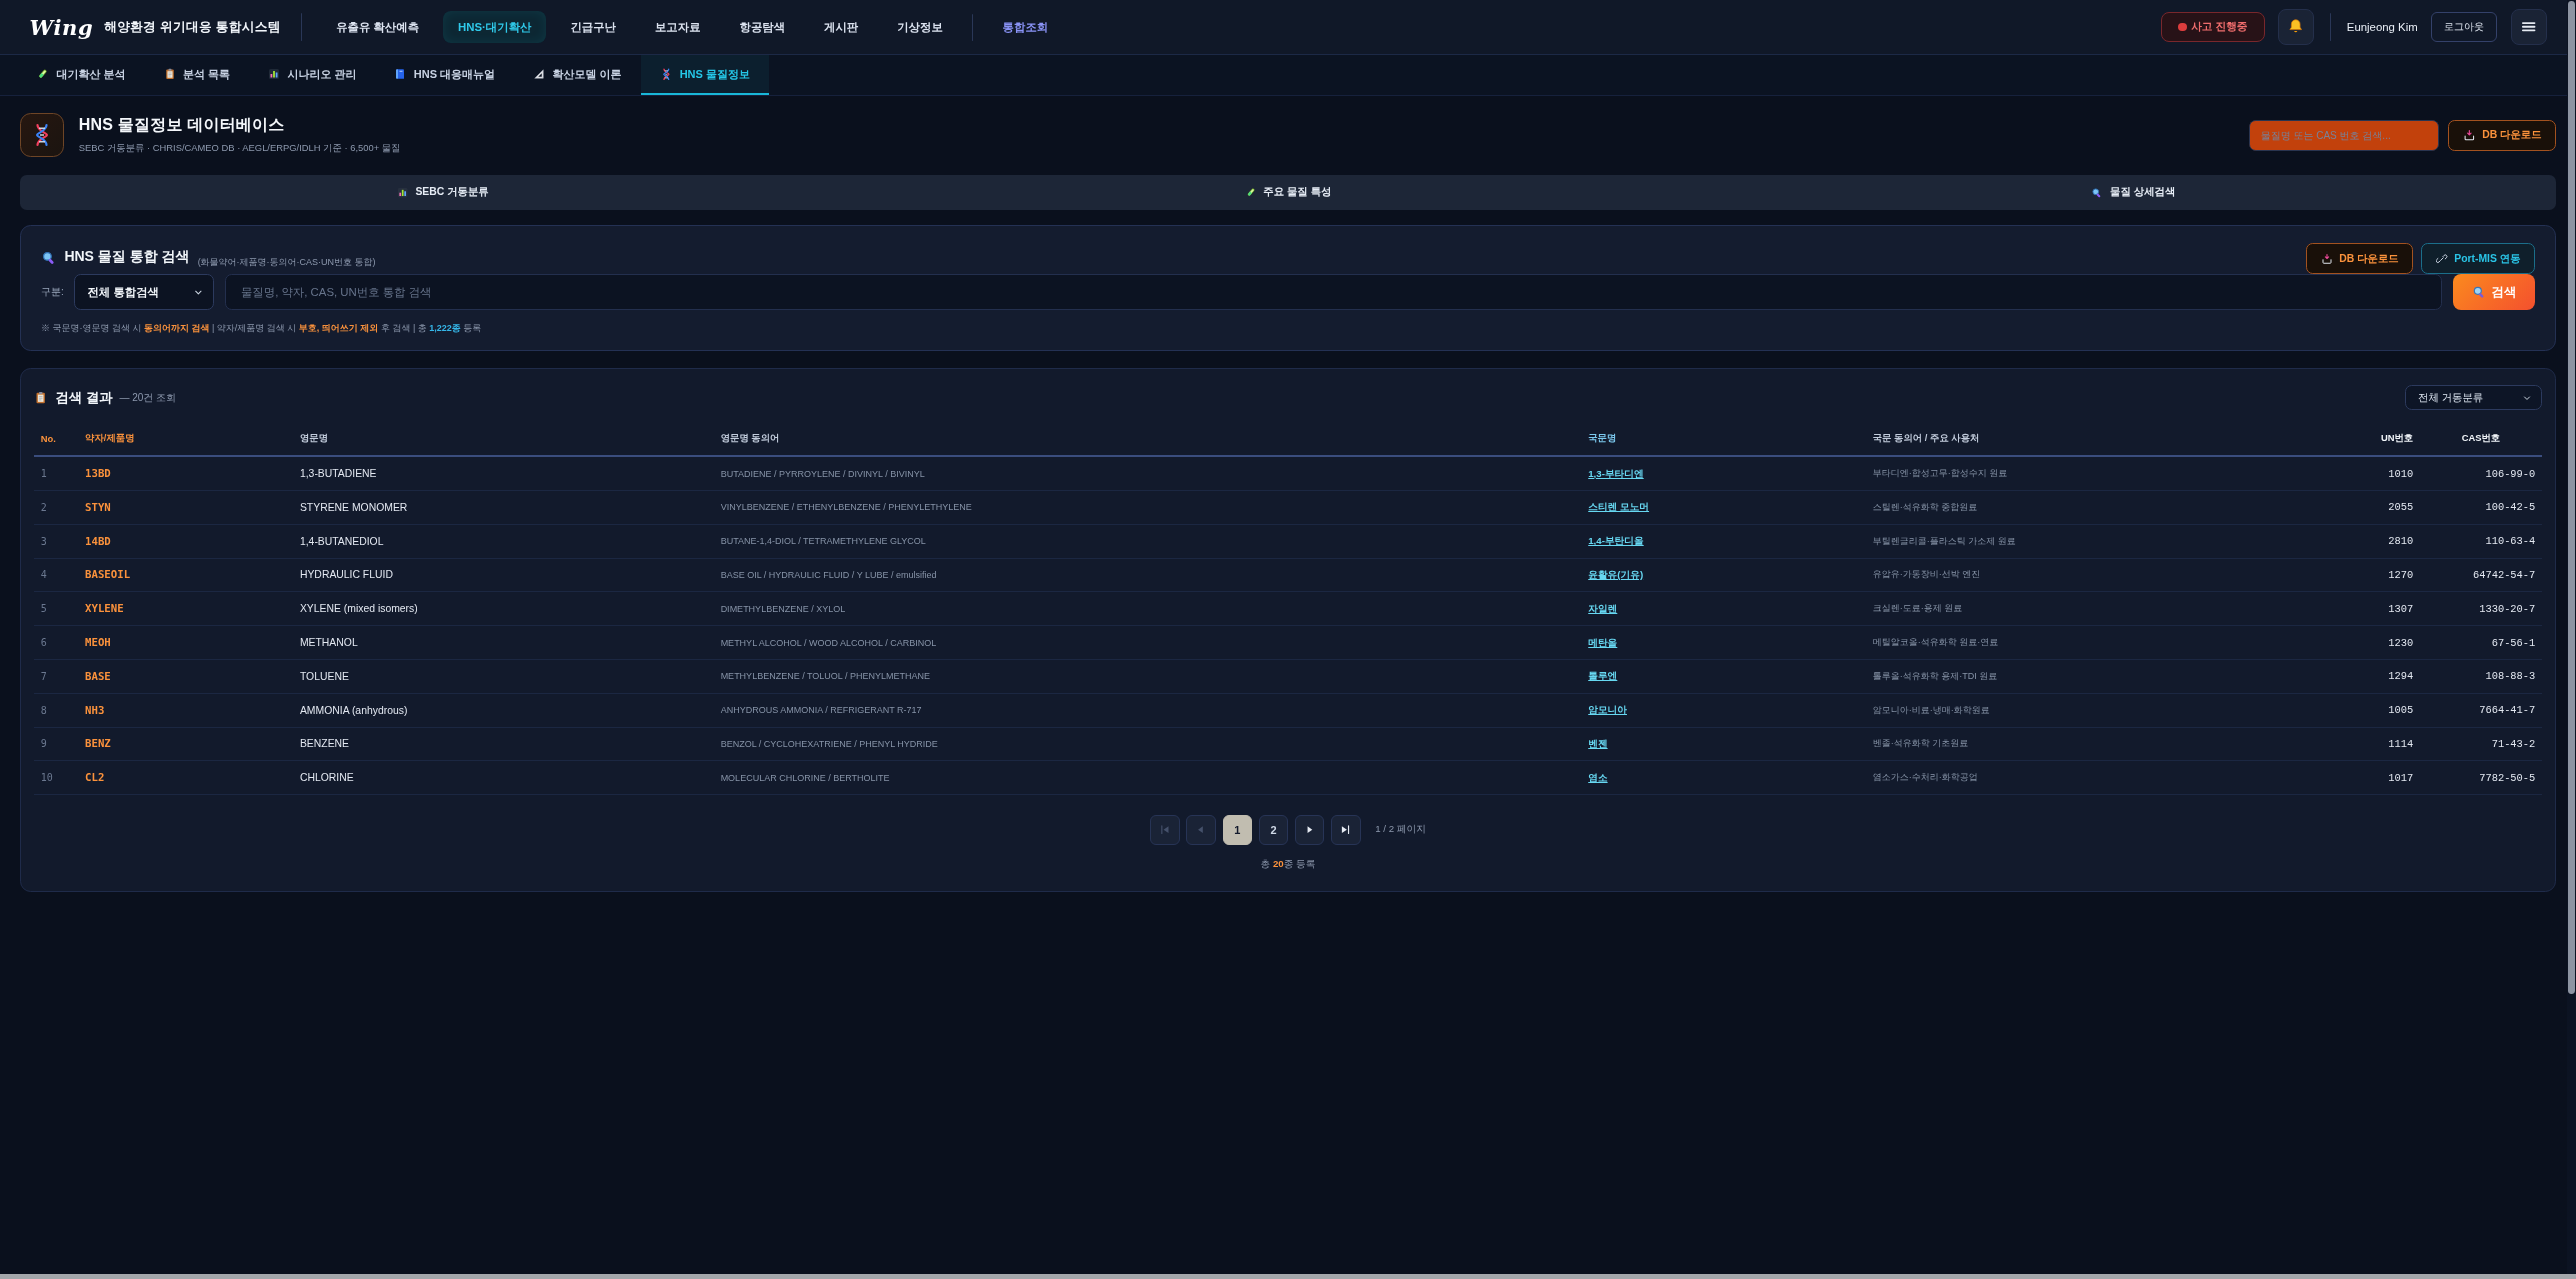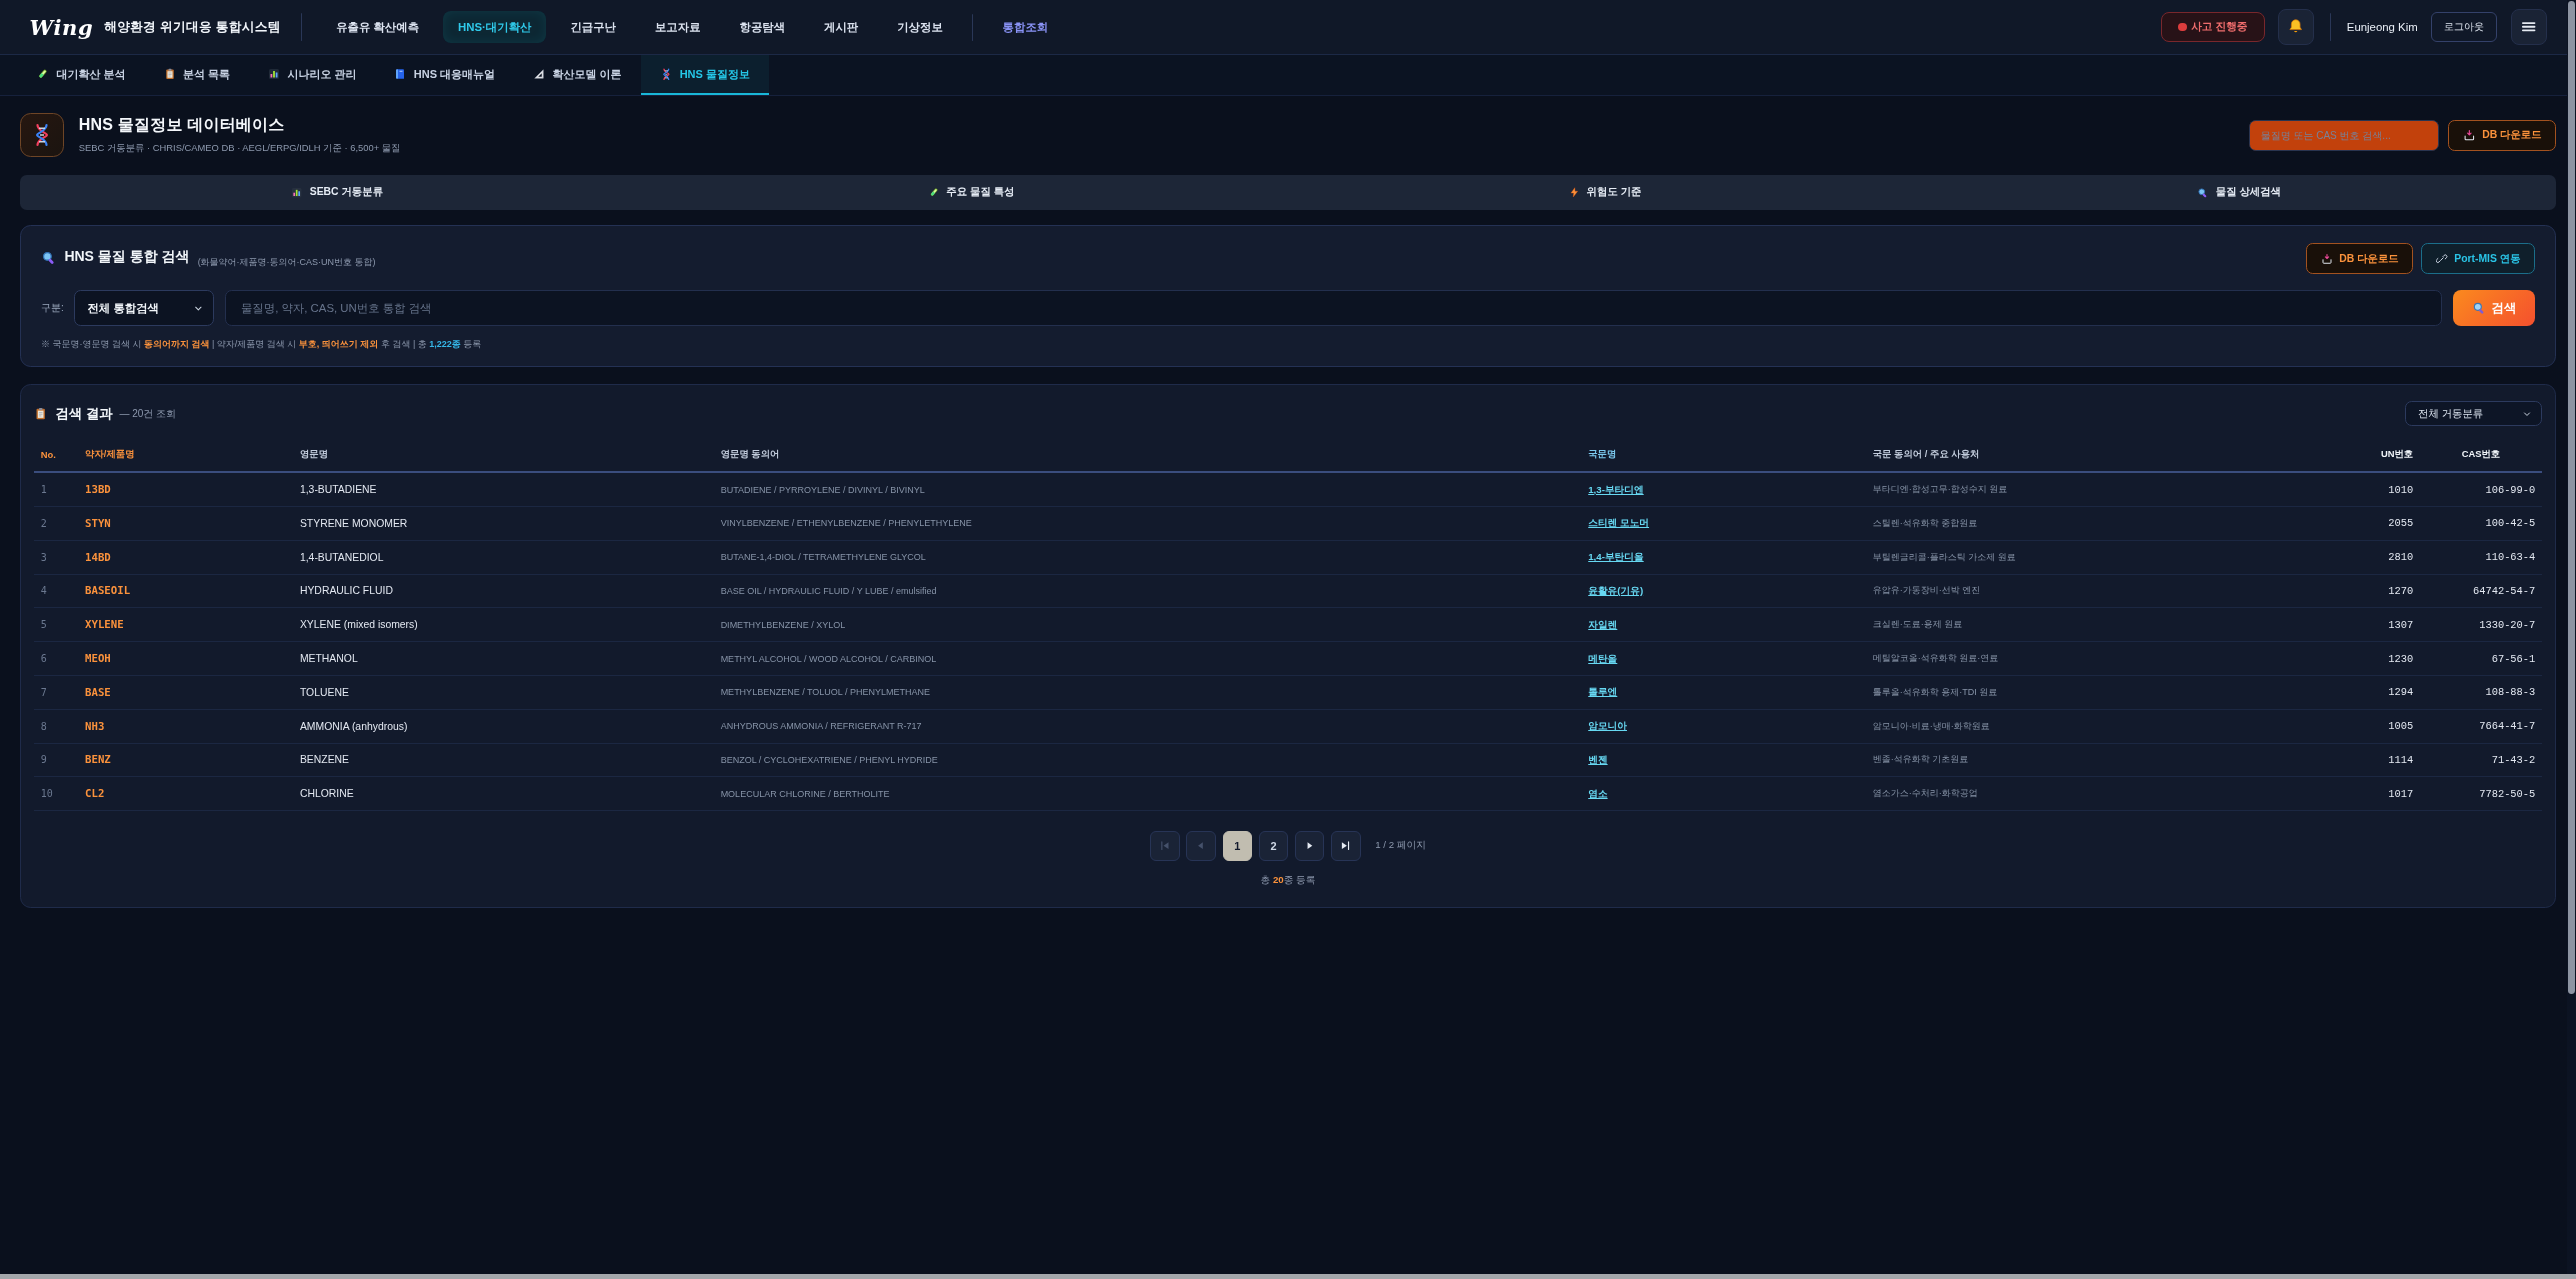--- a/index.html
+++ b/index.html
@@ -73,21 +73,21 @@
   .card { margin:14.8px 20px 0; border-radius:10.7px; }
   .search-card { background:#141c2f; border:0.7px solid #243154; padding:17.4px 20px 14.8px; }
   .results-card { background:#121a2c; border:0.7px solid #1f2b4a; padding:16px 13px 20px; margin-top:17.4px; }
 
   .card-head { display:flex; align-items:center; }
   .card-title-wrap { display:flex; align-items:baseline; gap:8px; }
   .card-title { font-size:14px; font-weight:800; color:#f2f6fa; display:flex; align-items:center; gap:8px; }
   .card-subtle { font-size:9px; color:#8d99ae; }
   .card-head-btns { margin-left:auto; display:flex; gap:8px; }
 
-  .search-form { display:flex; align-items:center; gap:10.7px; margin-top:16px; }
+  .search-form { display:flex; align-items:center; gap:10.7px; }
   .form-label { font-size:10px; color:#9aa7bc; white-space:nowrap; }
   .select-box { position:relative; width:140px; height:36px; background:#0c1322;
     border:0.7px solid #2c3a5e; border-radius:6.7px; display:flex; align-items:center;
     padding:0 27px 0 12px; font-size:11.4px; font-weight:bold; color:#f1f5f9; cursor:pointer; }
   .select-box .chev { position:absolute; right:9.4px; }
   .search-input { flex:1; height:36px; background:#0c1322; border:0.7px solid #232f4e;
     border-radius:6.7px; padding:0 14.8px; font-size:11.4px; color:#e5eaf2;
     font-family:"Liberation Sans", sans-serif; }
   .search-input::placeholder { color:#67748c; }
   .search-submit { width:82px; height:36px; border:none; border-radius:8px;
@@ -291,28 +291,20 @@
   <div class="quick-item">
     <span>
         <svg width="11.4" height="11.4" viewBox="0 0 24 24">
           <g transform="rotate(40 12 12)">
             <rect x="9.4" y="2" width="5.2" height="17" rx="2.6" fill="#d9f99d" stroke="#65a30d" stroke-width="1.2"></rect>
             <path d="M9.4 11h5.2v5.4a2.6 2.6 0 0 1-5.2 0z" fill="#4ade80"></path>
           </g>
         </svg>
       </span>
     <span>주요 물질 특성</span>
-  </div>
-  <div class="quick-item">
-    <span>
-        <svg width="10.7" height="10.7" viewBox="0 0 24 24">
-          <path d="M13 1.5 4.5 13.5h6L9.5 22.5 19.5 9.5h-6z" fill="#fb923c" stroke="#ea580c" stroke-width=".8"></path>
-        </svg>
-      </span>
-    <span>위험도 기준</span>
   </div>
   <div class="quick-item">
     <span>
         <svg width="11.4" height="11.4" viewBox="0 0 24 24">
           <circle cx="10" cy="10" r="6" fill="#7cc4f4" stroke="#2f6fb2" stroke-width="2"></circle>
           <rect x="14.2" y="13" width="9" height="4.4" rx="2.2" transform="rotate(45 14.2 13)" fill="#8b5cf6"></rect>
         </svg>
       </span>
     <span>물질 상세검색</span>
   </div>

